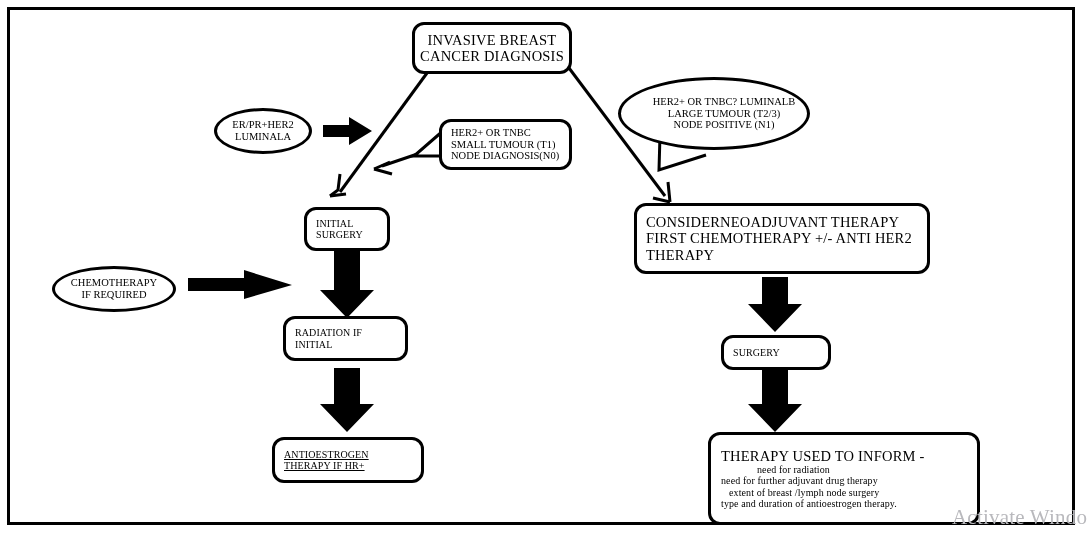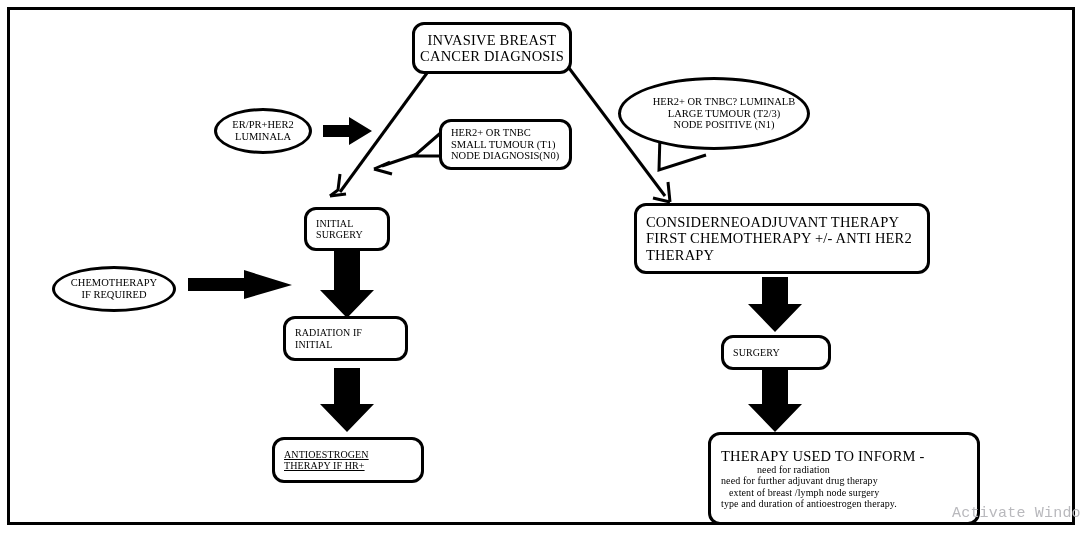--- a/index.html
+++ b/index.html
@@ -29,22 +29,22 @@
   }
   .txt{white-space:pre;display:block;}
   .cap{font-size:14.5px;letter-spacing:.2px;}
   .cap-sm{font-size:10px;letter-spacing:.1px;}
   .cap-xs{font-size:10.5px;letter-spacing:0px;}
   .pad{padding:4px 9px;}
   .center{text-align:center;align-items:center;}
 
   #watermark{
     position:absolute;left:952px;top:505px;
-    font-family:Liberation Mono, monospace;
-    font-size:15px;color:#b9b9bd;white-space:nowrap;letter-spacing:.2px;
+    font-family:Liberation Serif, serif;
+    font-size:21px;color:#b9b9bd;white-space:nowrap;letter-spacing:.2px;
   }
 </style>
 </head>
 <body>
 
 <div id="page-frame"></div>
 
 <div class="canvas">
 
   <svg class="shapes" viewBox="0 0 1087 536">

